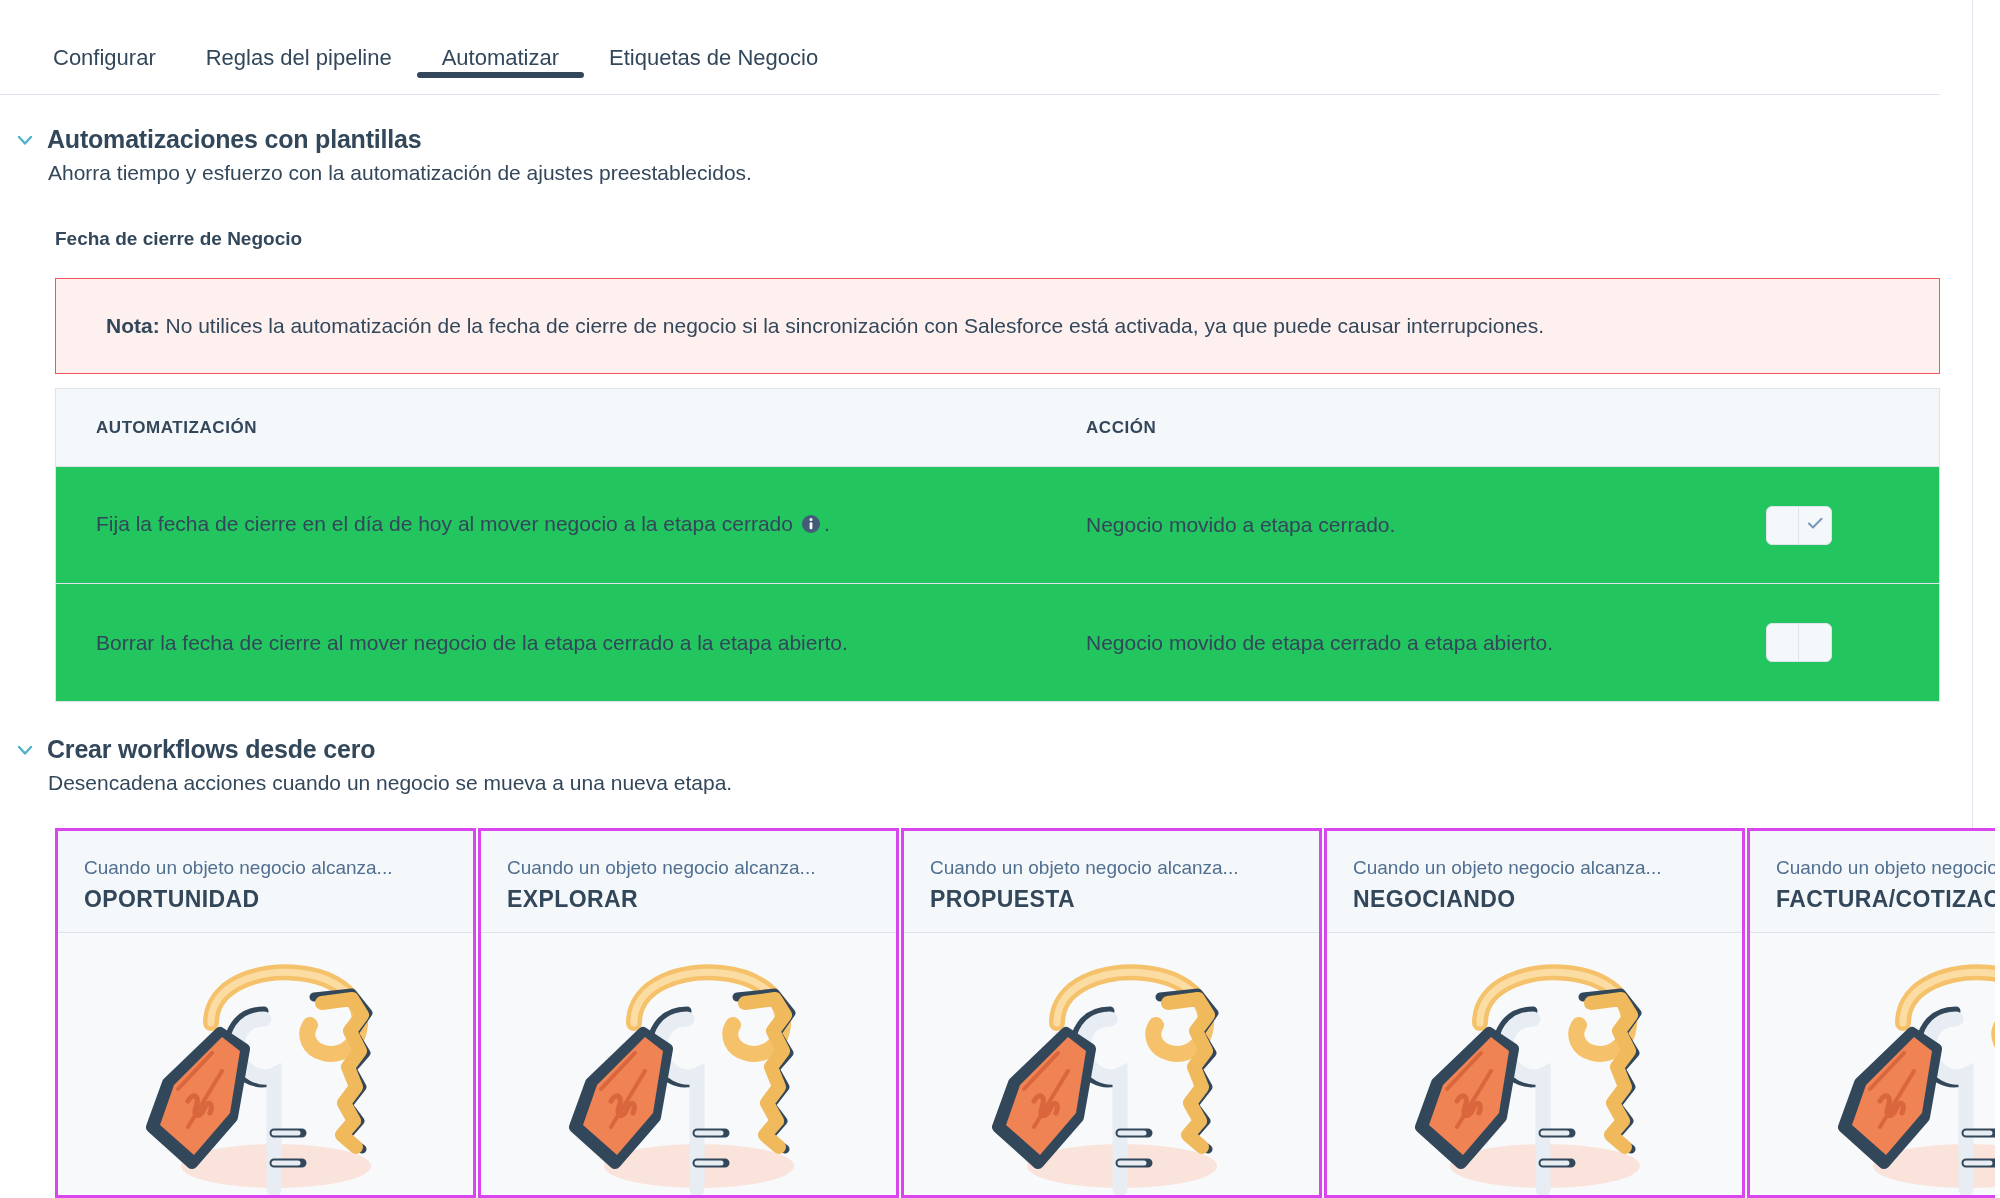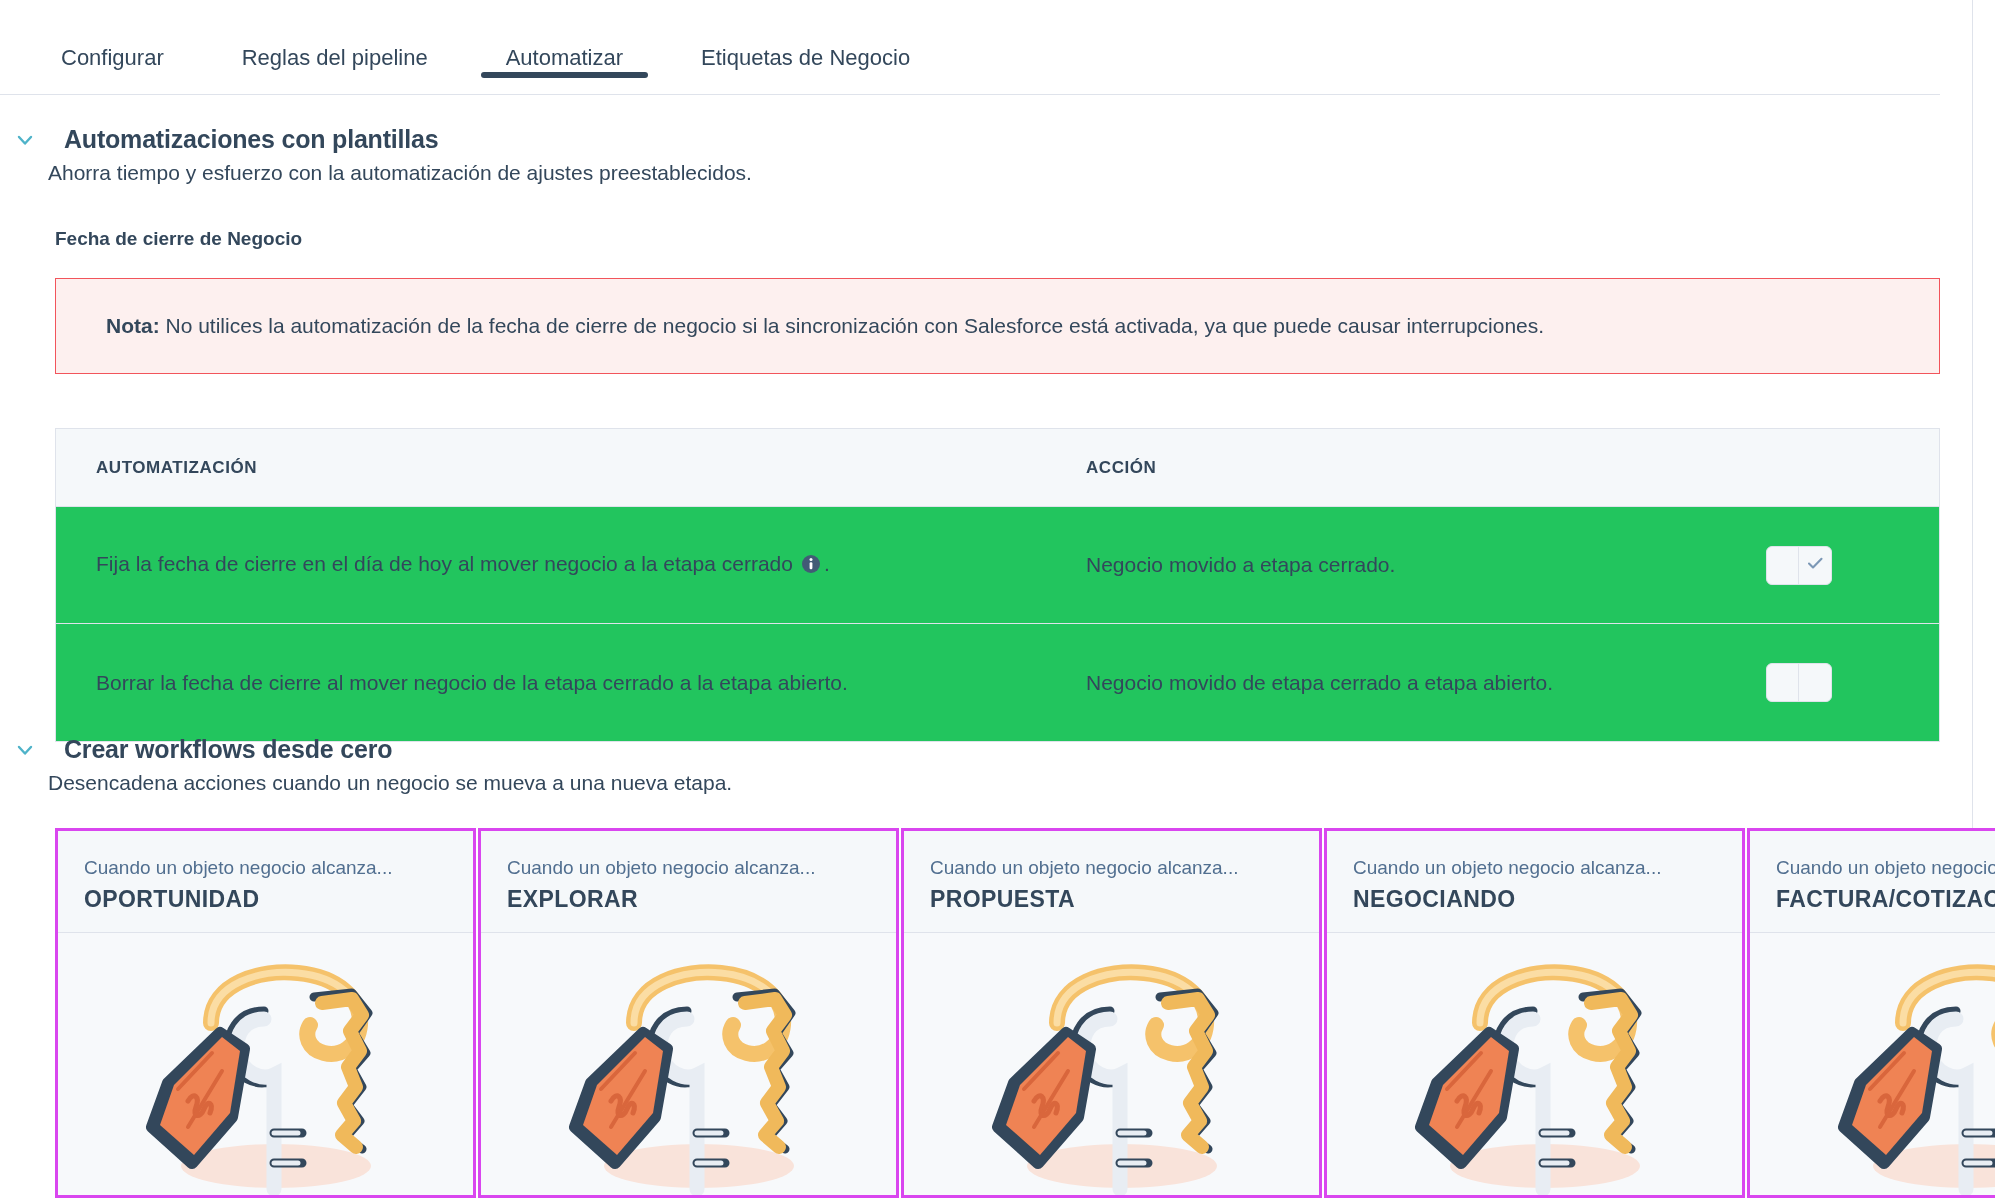--- a/index.html
+++ b/index.html
@@ -25,24 +25,23 @@
   .tabbar {
     position: absolute; top: 0; left: 0;
     width: 1972px; height: 95px;
   }
   .tabbar-underline {
     position: absolute; left: 0; top: 94px;
     width: 1940px; height: 1px;
     background: #dfe3eb;
   }
   .tabs {
-    position: absolute; left: 36px; top: 0;
+    position: absolute; left: 28px; top: 0;
     display: flex; align-items: flex-end;
     height: 95px;
-    gap: 28px;
   }
   .tab {
     position: relative;
     padding: 0 25px 26px 25px;
     font-size: 22px;
     color: #33475b;
     line-height: 1;
     white-space: nowrap;
     cursor: pointer;
   }
@@ -55,21 +54,21 @@
     border-radius: 3px;
     background: #33475b;
   }
 
   
   .section-head {
     position: absolute;
     left: 14px;
   }
   .section-title-row {
-    display: flex; align-items: center; gap: 28px;
+    display: flex; align-items: center; gap: 11px;
   }
   .chev {
     width: 22px; height: 22px;
     display: inline-flex; align-items: center; justify-content: center;
     cursor: pointer; flex: 0 0 auto;
   }
   .chev svg { display: block; }
   .section-title {
     font-size: 25px; font-weight: 700; color: #33475b;
     letter-spacing: -0.2px;
@@ -97,21 +96,21 @@
     padding: 0 50px;
   }
   .note-text {
     font-size: 21px; color: #33475b; line-height: 1.3;
   }
   .note-text b { font-weight: 700; }
 
   
   .tbl {
     position: absolute;
-    left: 55px; top: 428px;
+    left: 55px; top: 388px;
     width: 1885px;
     border: 1px solid #dfe3eb;
     background: #fff;
   }
   .tbl-head {
     display: flex; align-items: center;
     height: 78px;
     background: #f5f8fa;
     border-bottom: 1px solid #dfe3eb;
   }

